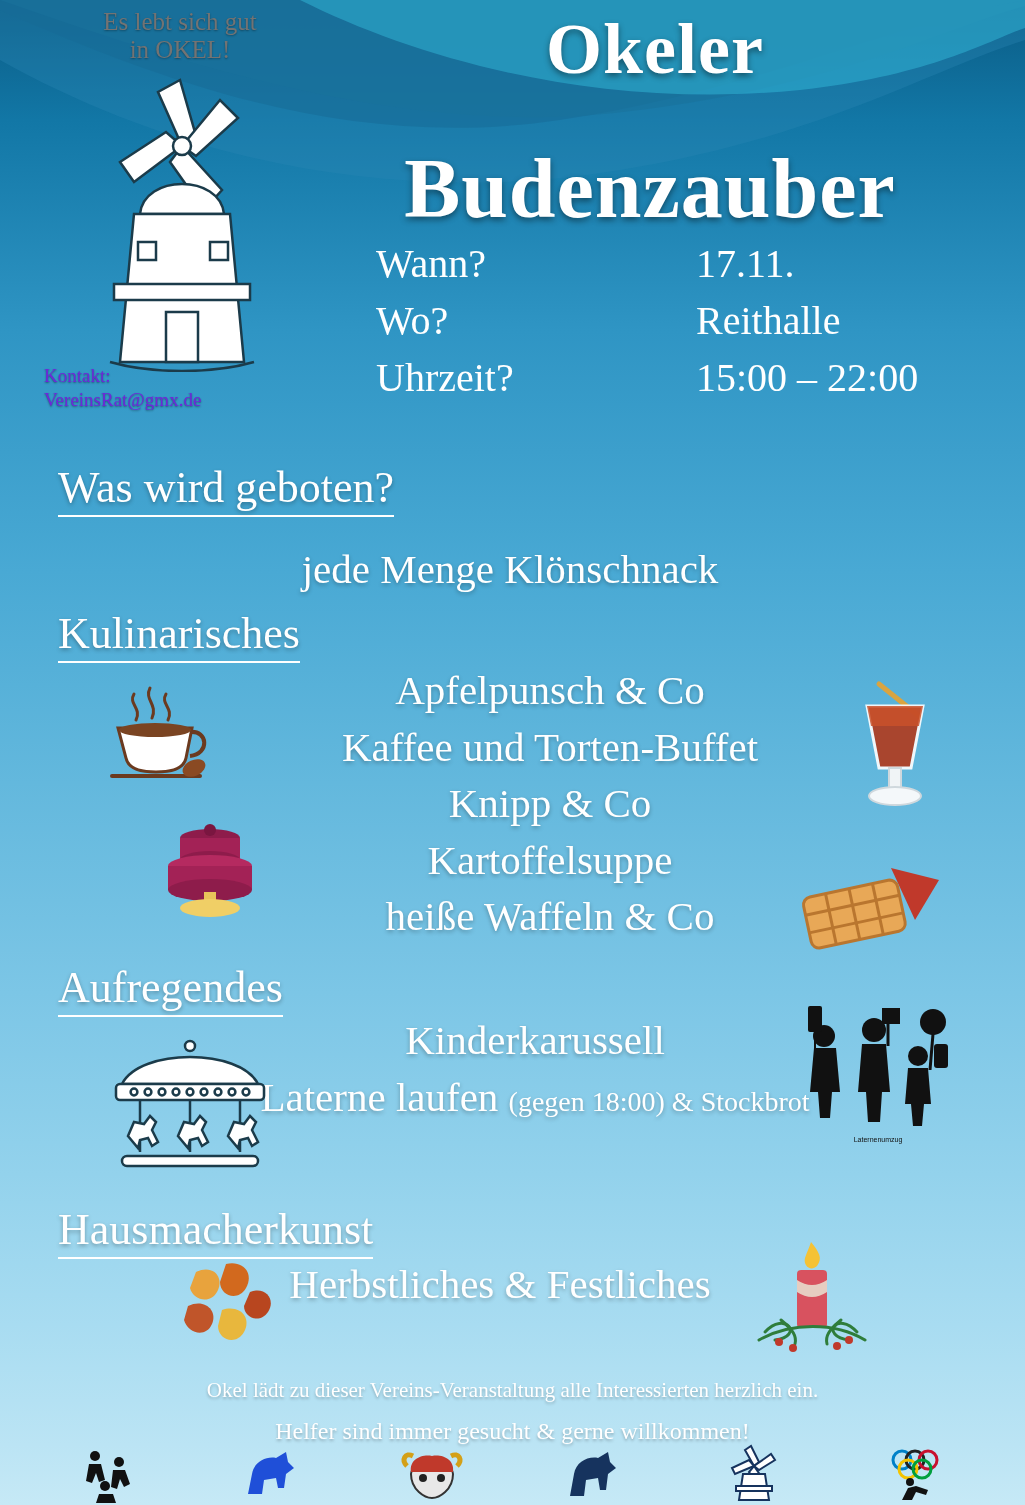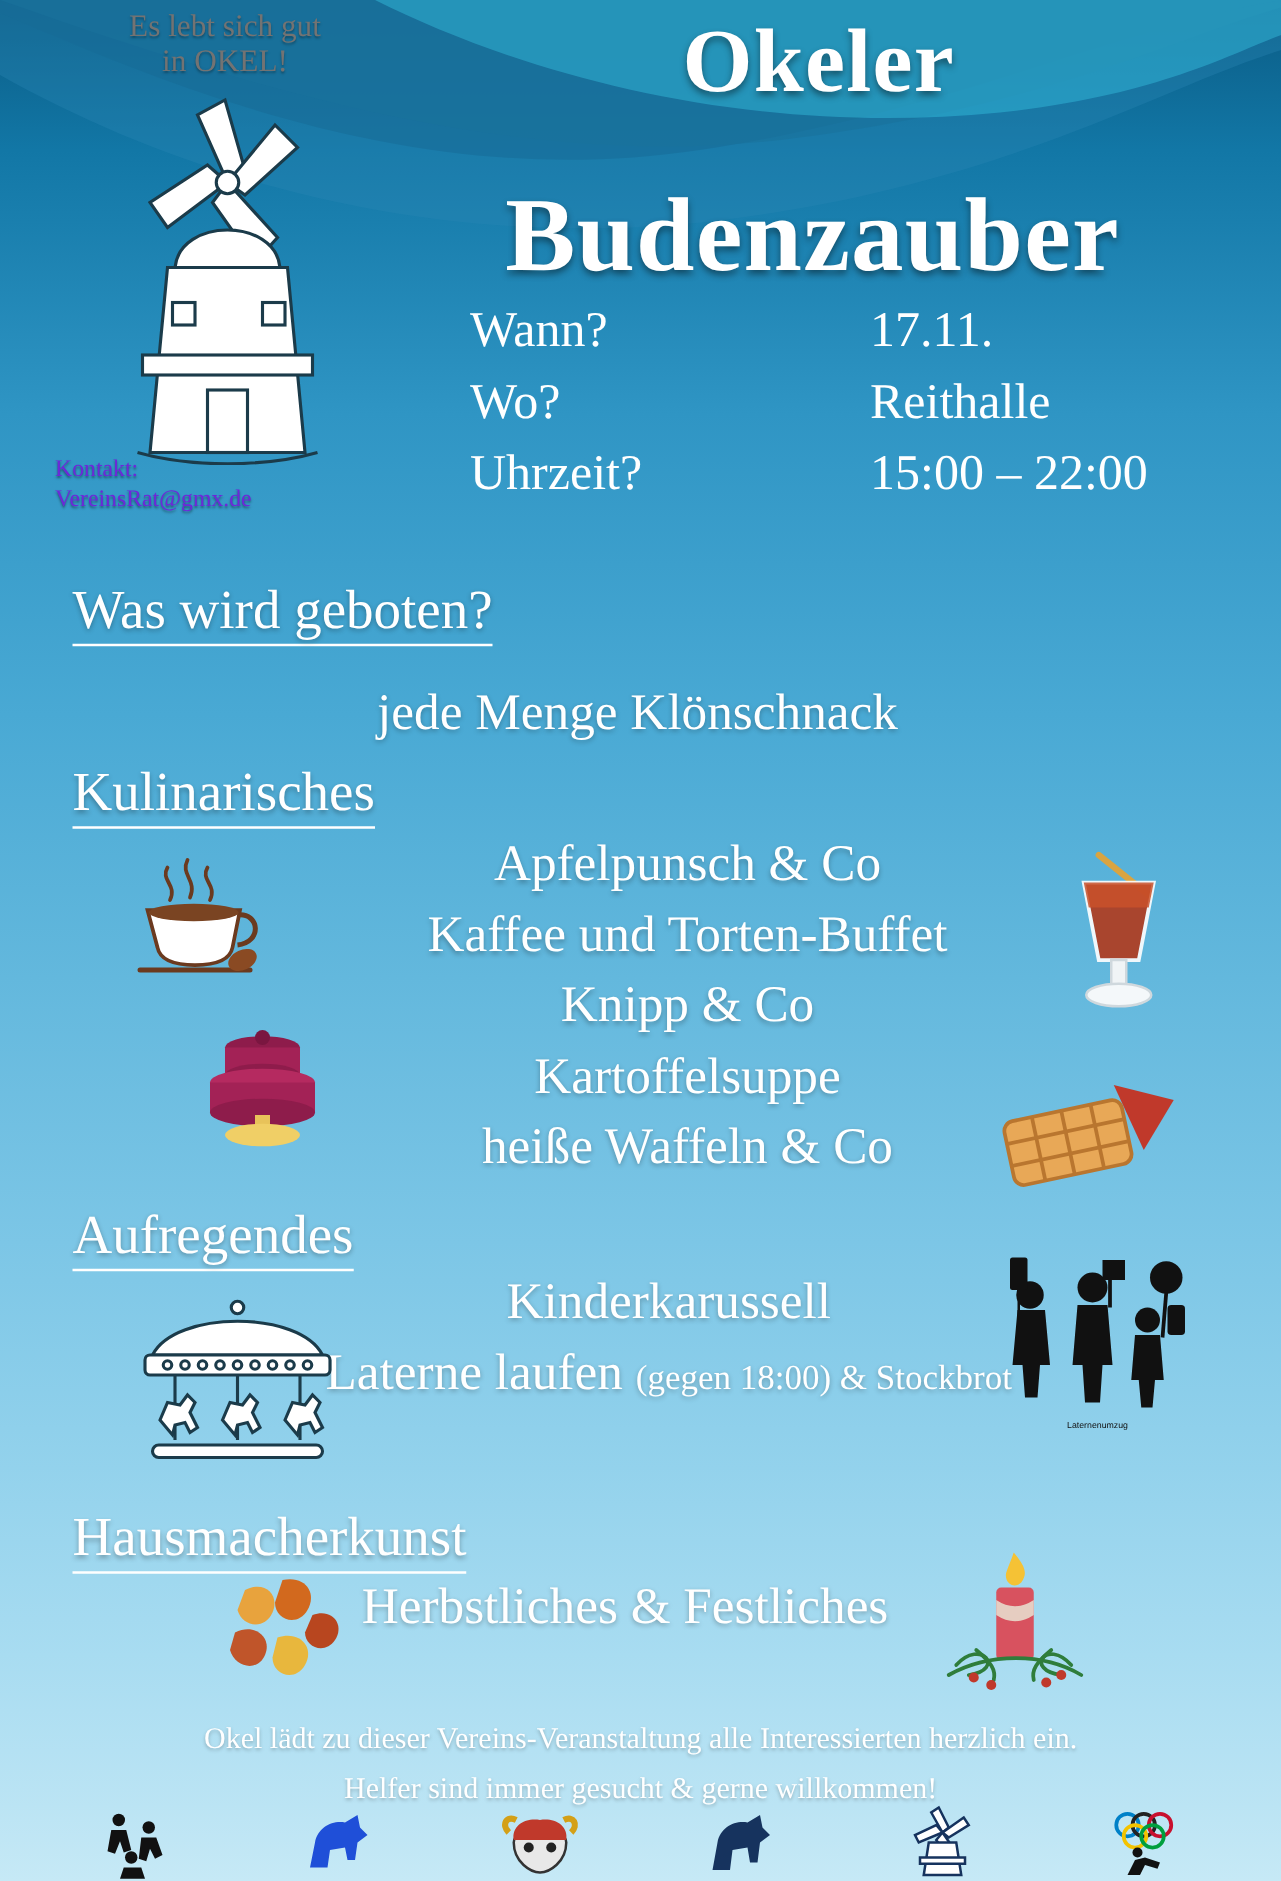--- a/index.html
+++ b/index.html
@@ -61,21 +61,21 @@
   #h-aufregendes{left:58px;top:962px;}
   #l-aufregendes{left:120px;top:1012px;width:830px;}
   #l-aufregendes .small{font-size:28px;}
 
   #h-hausmacher{left:58px;top:1204px;text-align:center;}
   #l-hausmacher{left:150px;top:1256px;width:700px;}
 
   
   .foot1{
     position:absolute;left:0;top:1378px;width:1025px;text-align:center;
-    font-size:24px;text-shadow:0 2px 3px rgba(0,0,0,.25);
+    font-size:21px;text-shadow:0 2px 3px rgba(0,0,0,.25);
   }
   .foot2{
     position:absolute;left:0;top:1418px;width:1025px;text-align:center;
     font-size:24px;text-shadow:0 2px 3px rgba(0,0,0,.25);
   }
   .logos{
     position:absolute;left:0;top:1442px;width:1025px;height:63px;
     display:flex;align-items:center;justify-content:space-around;padding:0 30px;
     box-sizing:border-box;
   }

